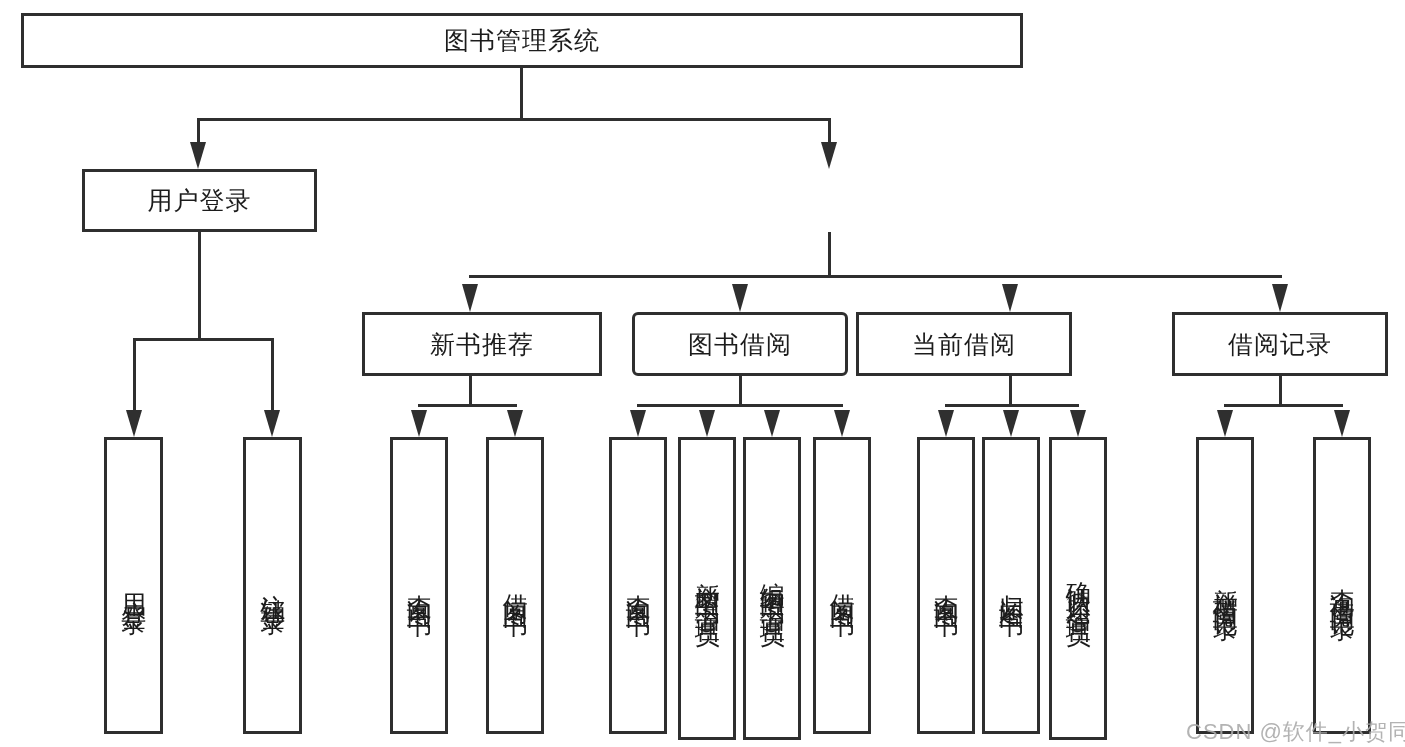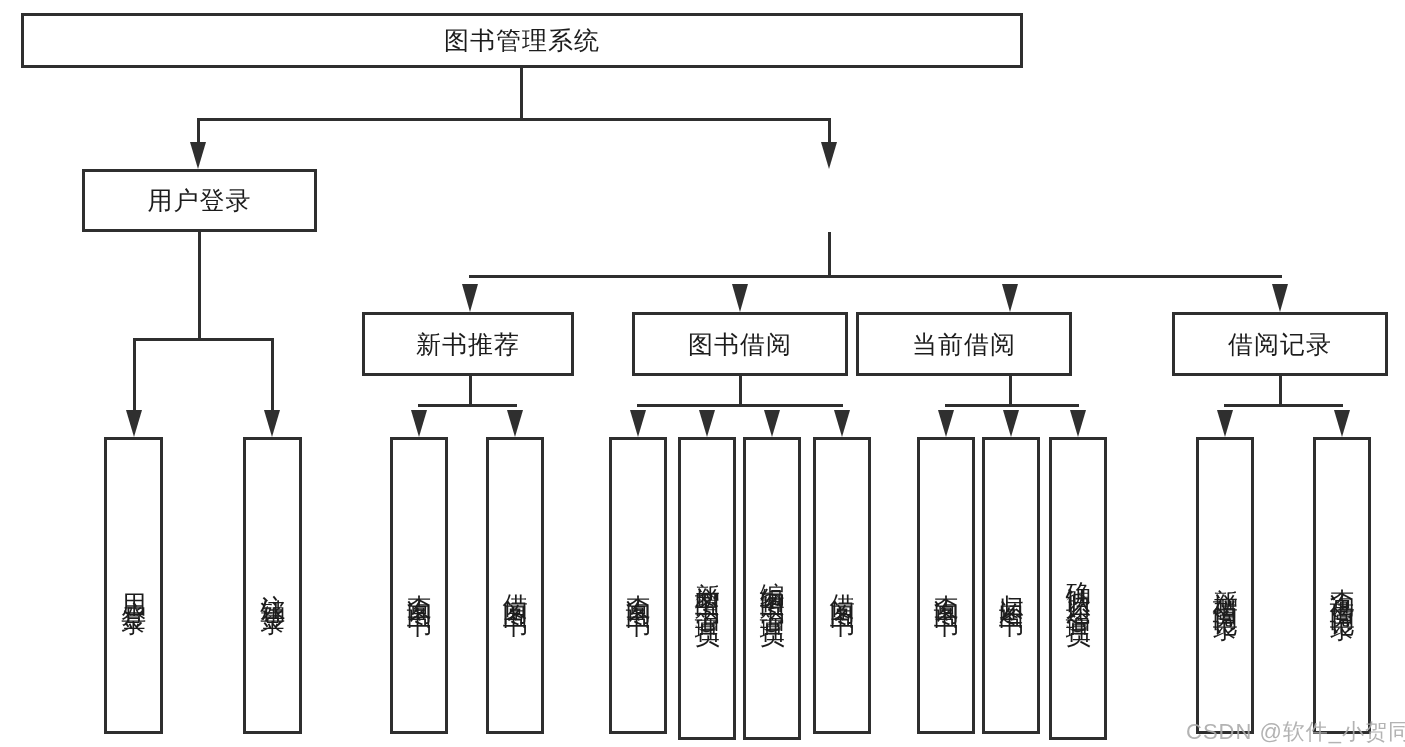--- a/index.html
+++ b/index.html
@@ -57,24 +57,24 @@
   <div class="vl" style="left:271px;top:338px;height:74px;"></div>
   <div class="arrow" style="left:264px;top:410px;"></div>
 
   <div class="vl" style="left:828px;top:232px;height:44px;"></div>
   <div class="hl" style="left:469px;top:275px;width:813px;"></div>
   <div class="arrow long" style="left:462px;top:284px;"></div>
   <div class="arrow long" style="left:732px;top:284px;"></div>
   <div class="arrow long" style="left:1002px;top:284px;"></div>
   <div class="arrow long" style="left:1272px;top:284px;"></div>
 
-  <div class="box" style="left:362px;top:312px;width:212px;height:64px;">
+  <div class="box" style="left:362px;top:312px;width:240px;height:64px;">
     <span class="hlabel">新书推荐</span>
   </div>
-  <div class="box" style="left:632px;top:312px;width:216px;height:64px;">
+  <div class="box" style="left:632px;top:312px;width:216px;height:64px;border-radius:6px;">
     <span class="hlabel">图书借阅</span>
   </div>
   <div class="box" style="left:856px;top:312px;width:216px;height:64px;">
     <span class="hlabel">当前借阅</span>
   </div>
   <div class="box" style="left:1172px;top:312px;width:216px;height:64px;text-align:center;">
     <span class="hlabel">借阅记录</span>
   </div>
 
   <div class="vl" style="left:469px;top:376px;height:31px;"></div>

